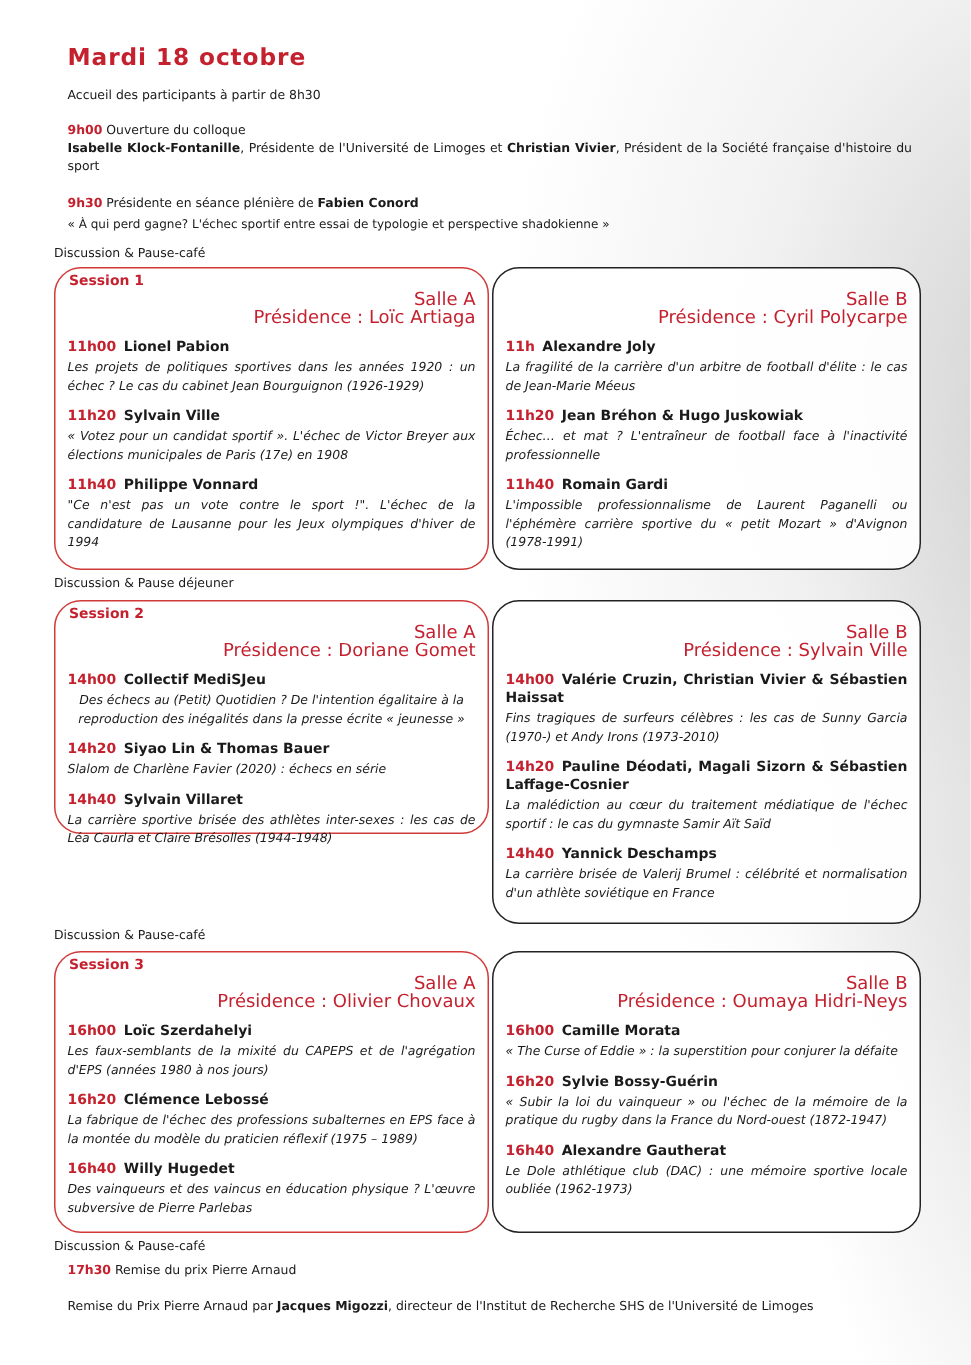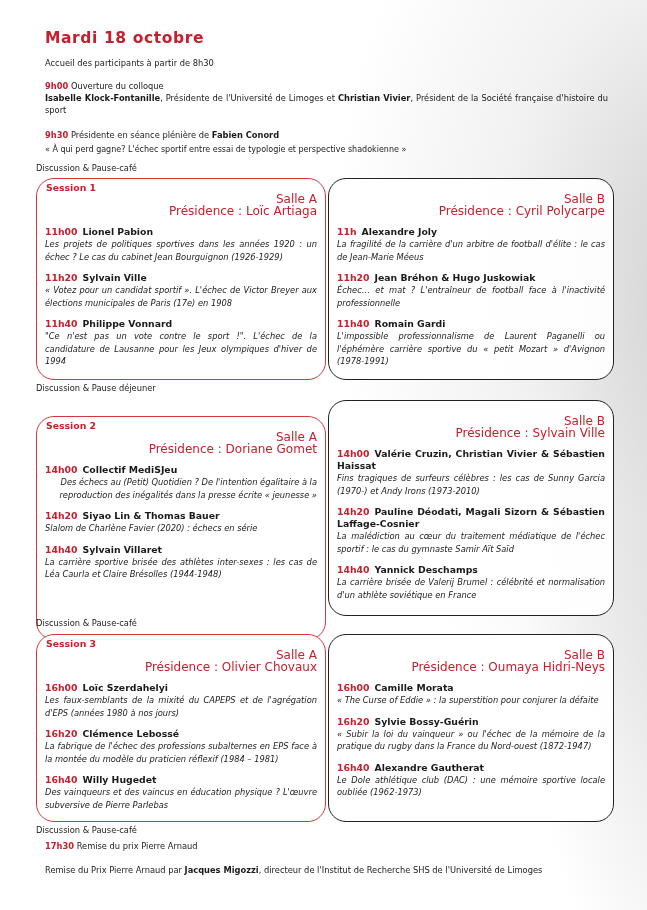--- a/index.html
+++ b/index.html
@@ -83,27 +83,27 @@
       <div class="talk-body">Échec… et mat ? L'entraîneur de football face à l'inactivité professionnelle</div>
     </div>
   <div class="talk">
       <div class="talk-head"><span class="t">11h40</span><span>Romain Gardi</span></div>
       <div class="talk-body">L'impossible professionnalisme de Laurent Paganelli ou l'éphémère carrière sportive du « petit Mozart » d'Avignon (1978-1991)</div>
     </div>
 </div>
 
 <div class="center" style="top:383px;">Discussion &amp; Pause déjeuner</div>
 
-<div class="box a" style="top:400px; height:224px;margin-top:16px;">
+<div class="box a" style="top:400px; height:156px;">
   <div class="sess-label">Session 2</div>
   <div class="box-head">Salle A</div>
   <div class="box-head" style="margin-top:0">Présidence : Doriane Gomet</div>
   <div class="talk">
       <div class="talk-head"><span class="t">14h00</span><span>Collectif MediSJeu</span></div>
-      <div class="talk-body" style="text-align:right">Des échecs au (Petit) Quotidien ? De l'intention égalitaire à la reproduction des inégalités dans la presse écrite « jeunesse »</div>
+      <div class="talk-body" style="text-align:center">Des échecs au (Petit) Quotidien ? De l'intention égalitaire à la reproduction des inégalités dans la presse écrite « jeunesse »</div>
     </div>
   <div class="talk">
       <div class="talk-head"><span class="t">14h20</span><span>Siyao Lin &amp; Thomas Bauer</span></div>
       <div class="talk-body">Slalom de Charlène Favier (2020) : échecs en série</div>
     </div>
   <div class="talk">
       <div class="talk-head"><span class="t">14h40</span><span>Sylvain Villaret</span></div>
       <div class="talk-body">La carrière sportive brisée des athlètes inter-sexes : les cas de Léa Caurla et Claire Brésolles (1944-1948)</div>
     </div>
 </div>
@@ -129,21 +129,21 @@
 <div class="box a" style="top:634px; height:188px;">
   <div class="sess-label">Session 3</div>
   <div class="box-head">Salle A</div>
   <div class="box-head" style="margin-top:0">Présidence : Olivier Chovaux</div>
   <div class="talk">
       <div class="talk-head"><span class="t">16h00</span><span>Loïc Szerdahelyi</span></div>
       <div class="talk-body">Les faux-semblants de la mixité du CAPEPS et de l'agrégation d'EPS (années 1980 à nos jours)</div>
     </div>
   <div class="talk">
       <div class="talk-head"><span class="t">16h20</span><span>Clémence Lebossé</span></div>
-      <div class="talk-body">La fabrique de l'échec des professions subalternes en EPS face à la montée du modèle du praticien réflexif (1984 – 1981)</div>
+      <div class="talk-body">La fabrique de l'échec des professions subalternes en EPS face à la montée du modèle du praticien réflexif (1975 – 1989)</div>
     </div>
   <div class="talk">
       <div class="talk-head"><span class="t">16h40</span><span>Willy Hugedet</span></div>
       <div class="talk-body">Des vainqueurs et des vaincus en éducation physique ? L'œuvre subversive de Pierre Parlebas</div>
     </div>
 </div>
 <div class="box b" style="top:634px; height:188px;">
   <div class="box-head">Salle B</div>
   <div class="box-head" style="margin-top:0">Présidence : Oumaya Hidri-Neys</div>
   <div class="talk">

